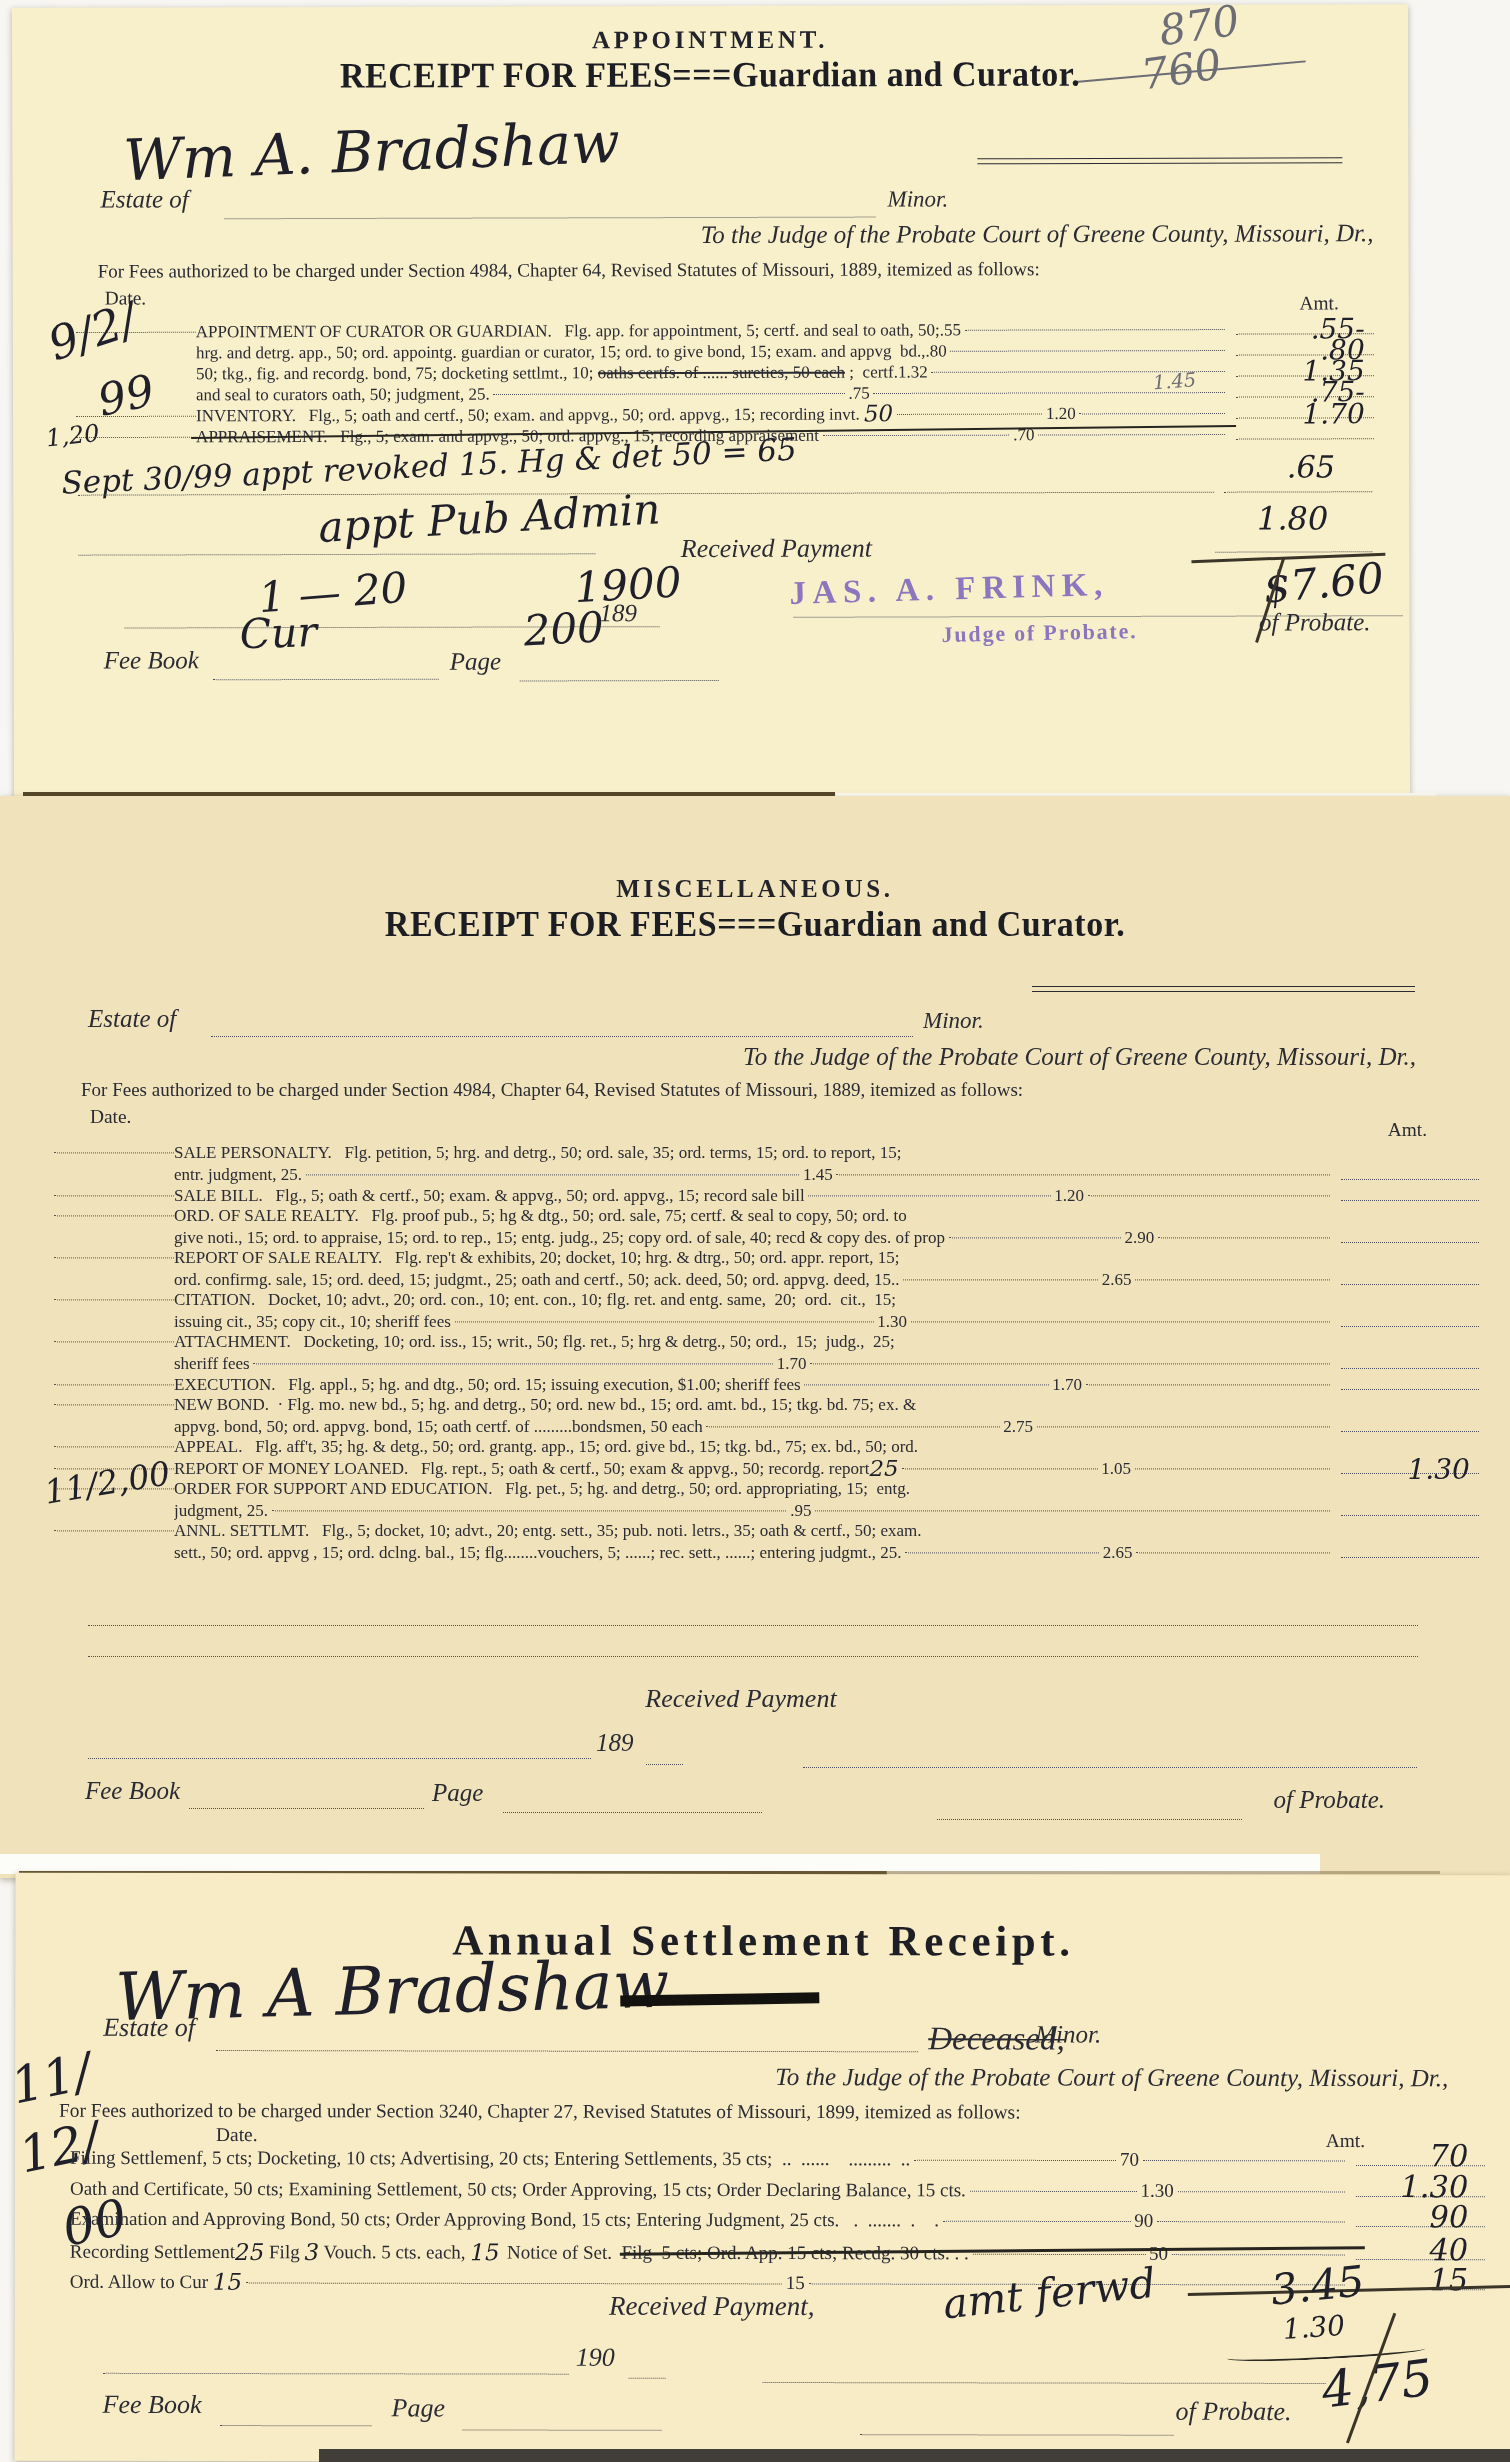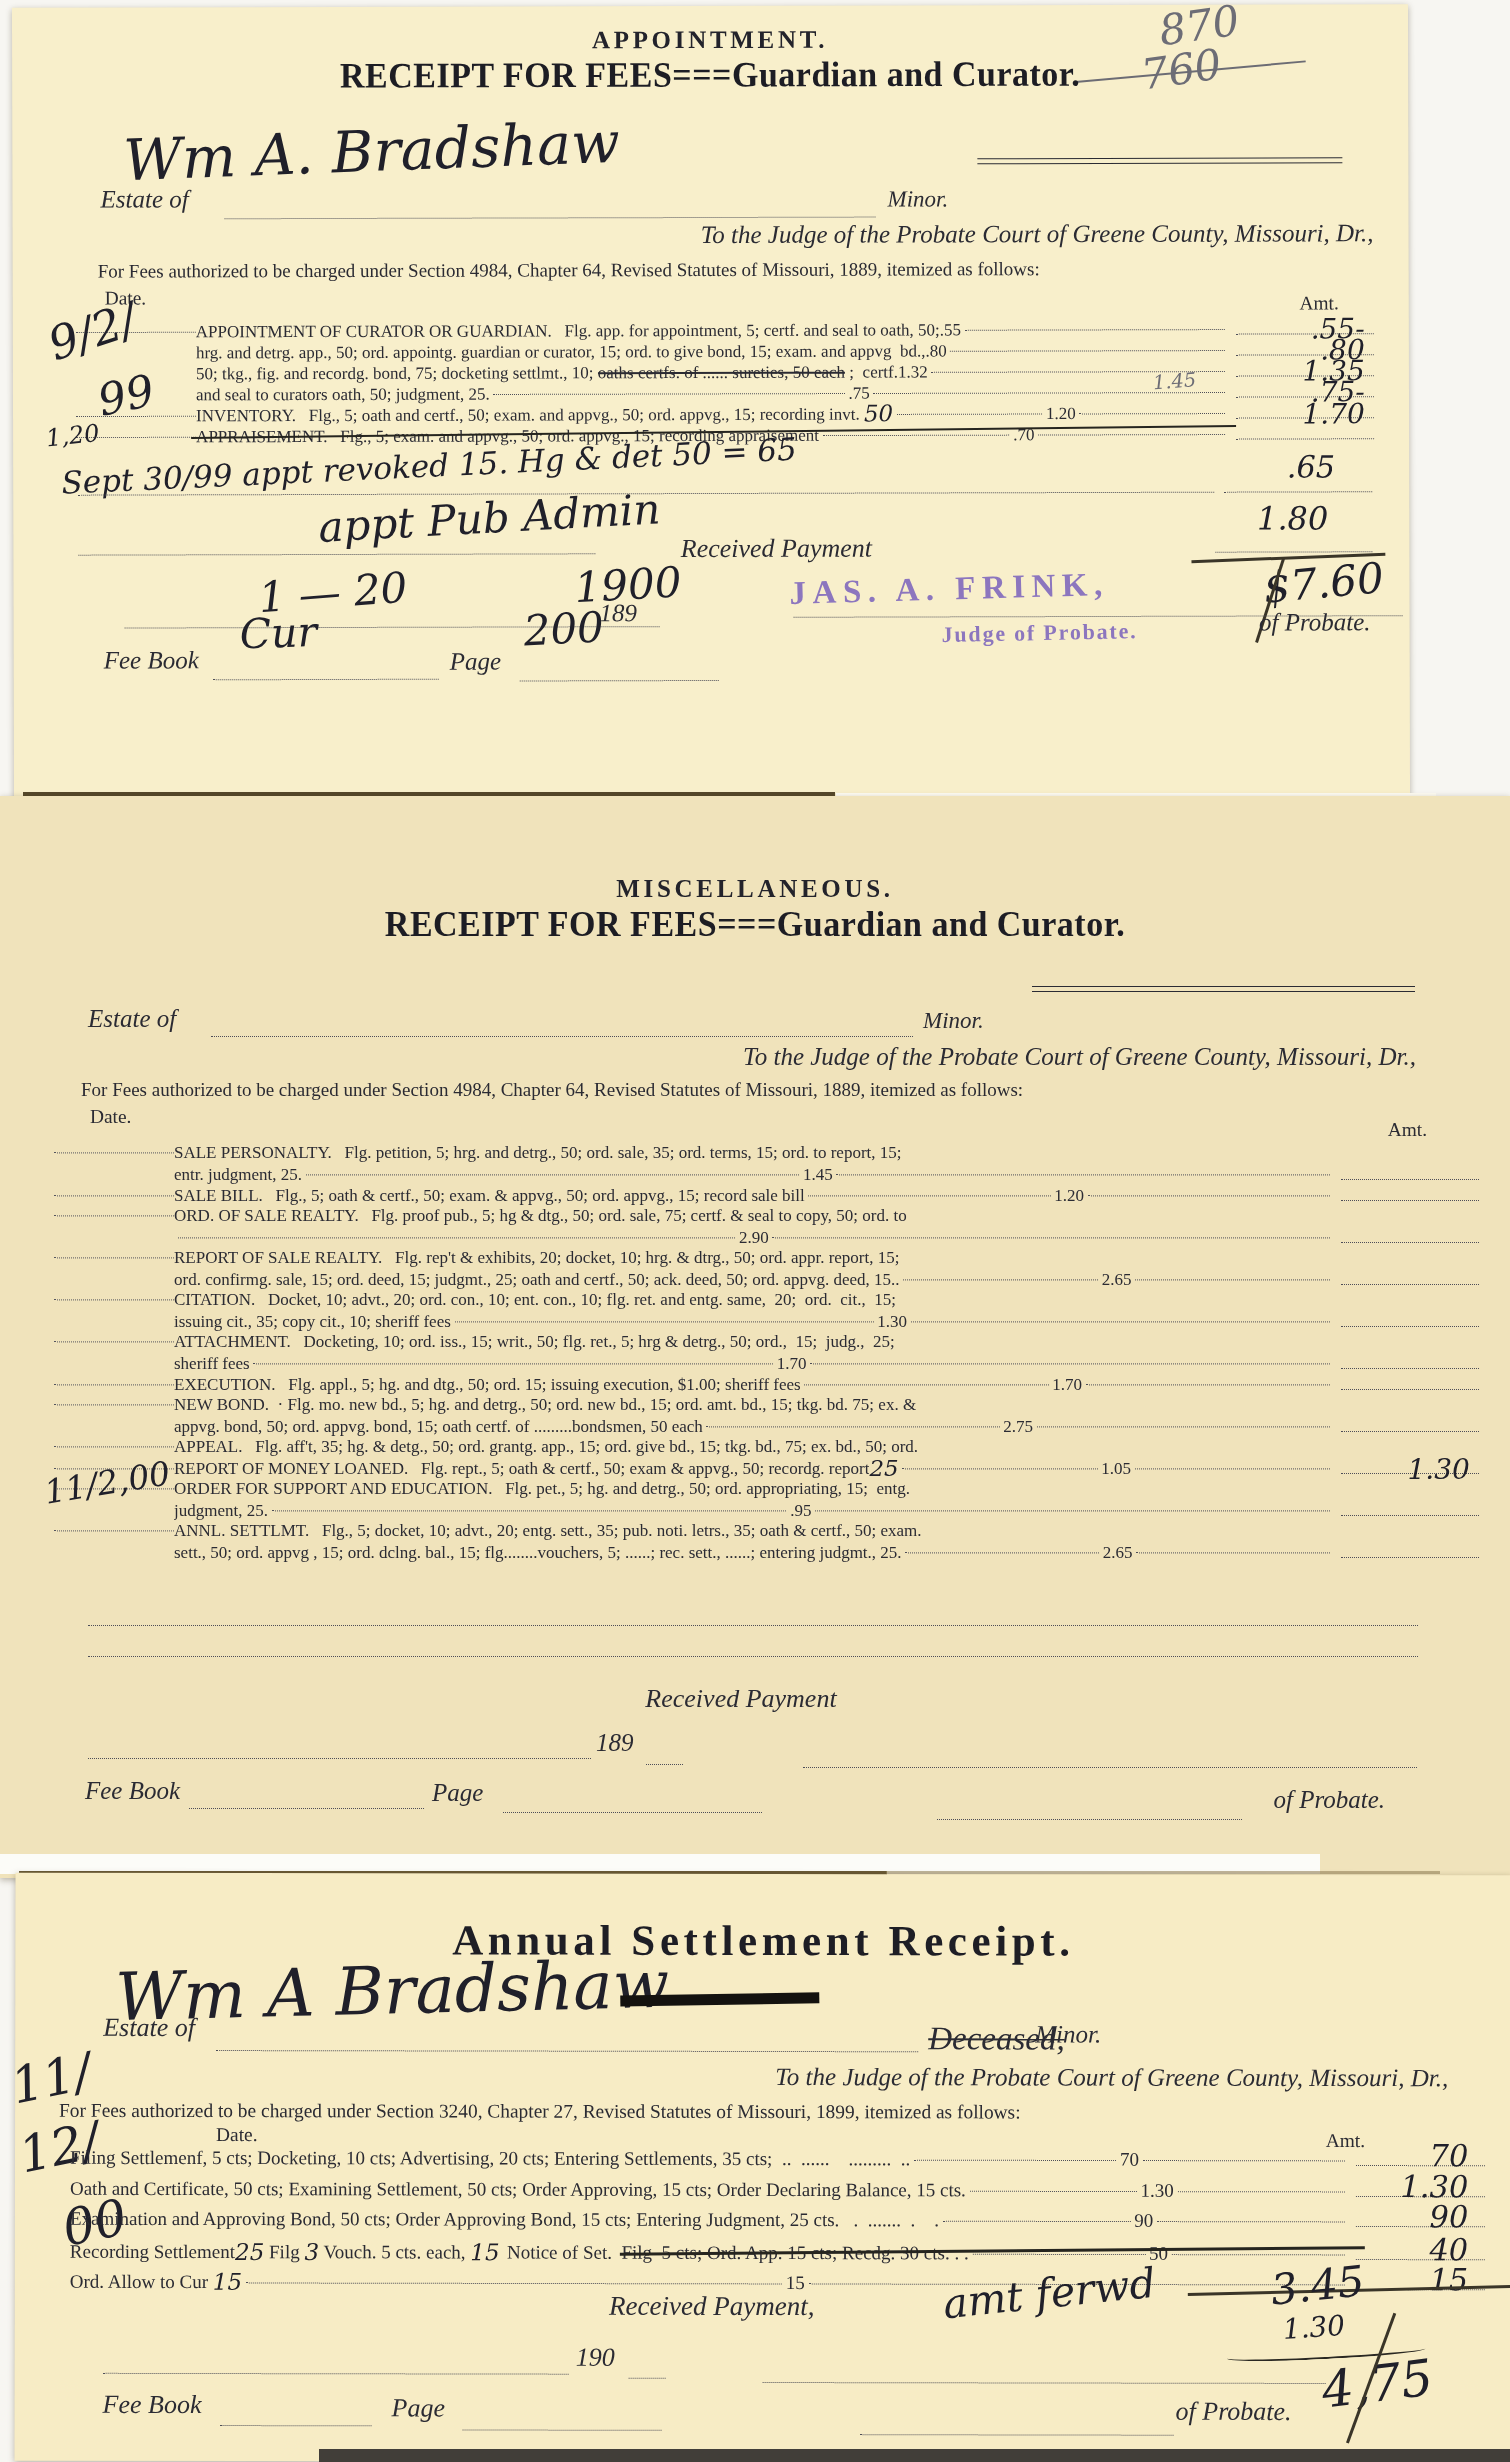--- a/index.html
+++ b/index.html
@@ -202,20 +202,21 @@
       </div>
       <div class="irow nol">
         <span class="dcell dots"></span>
         <span class="itext">ORD. OF SALE REALTY.   Flg. proof pub., 5; hg &amp; dtg., 50; ord. sale, 75; certf. &amp; seal to copy, 50; ord. to</span>
         <span class="leader"></span>
         <span class="pamt"></span>
         <span class="acell"></span>
       </div>
       <div class="irow">
         <span class="dcell"></span>
+        <span class="itext">give noti., 15; ord. to appraise, 15; ord. to rep., 15; entg. judg., 25; copy ord. of sale, 40; recd &amp; copy des. of prop</span>
         <span class="leader"></span>
         <span class="pamt">2.90</span>
         <span class="leader"></span>
         <span class="acell dots"></span>
       </div>
       <div class="irow nol">
         <span class="dcell dots"></span>
         <span class="itext">REPORT OF SALE REALTY.   Flg. rep't &amp; exhibits, 20; docket, 10; hrg. &amp; dtrg., 50; ord. appr. report, 15;</span>
         <span class="leader"></span>
         <span class="pamt"></span>

